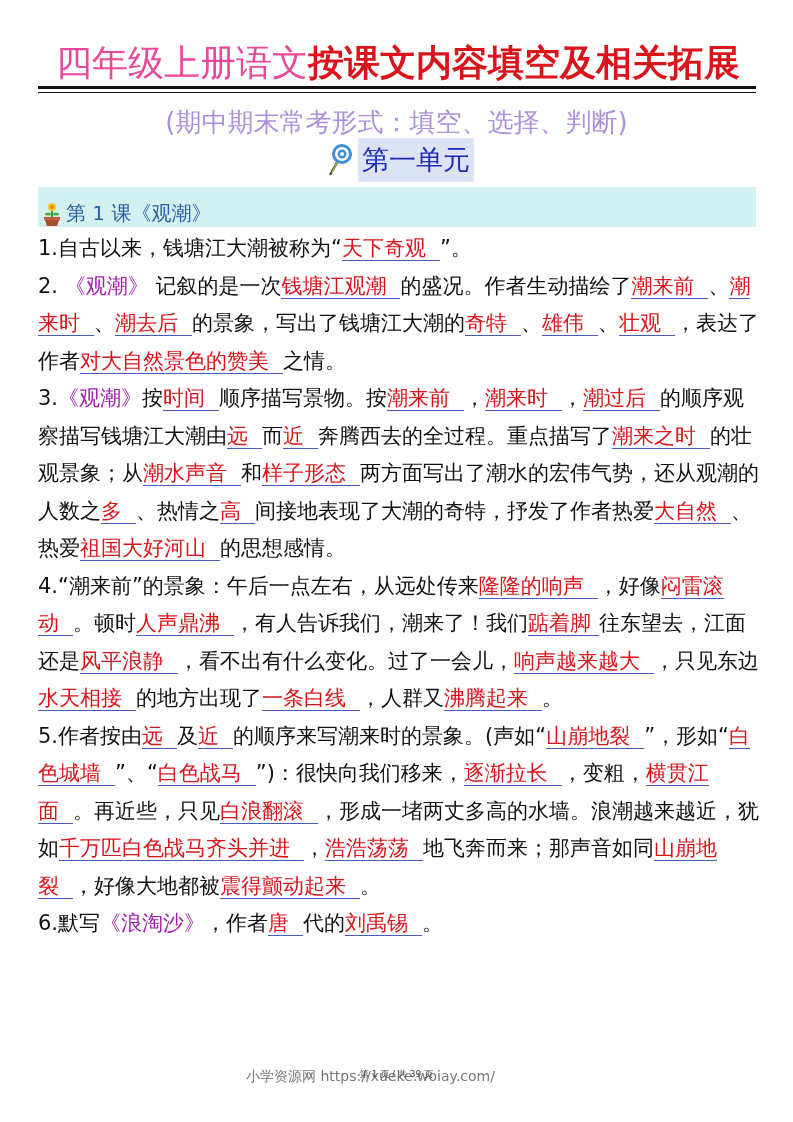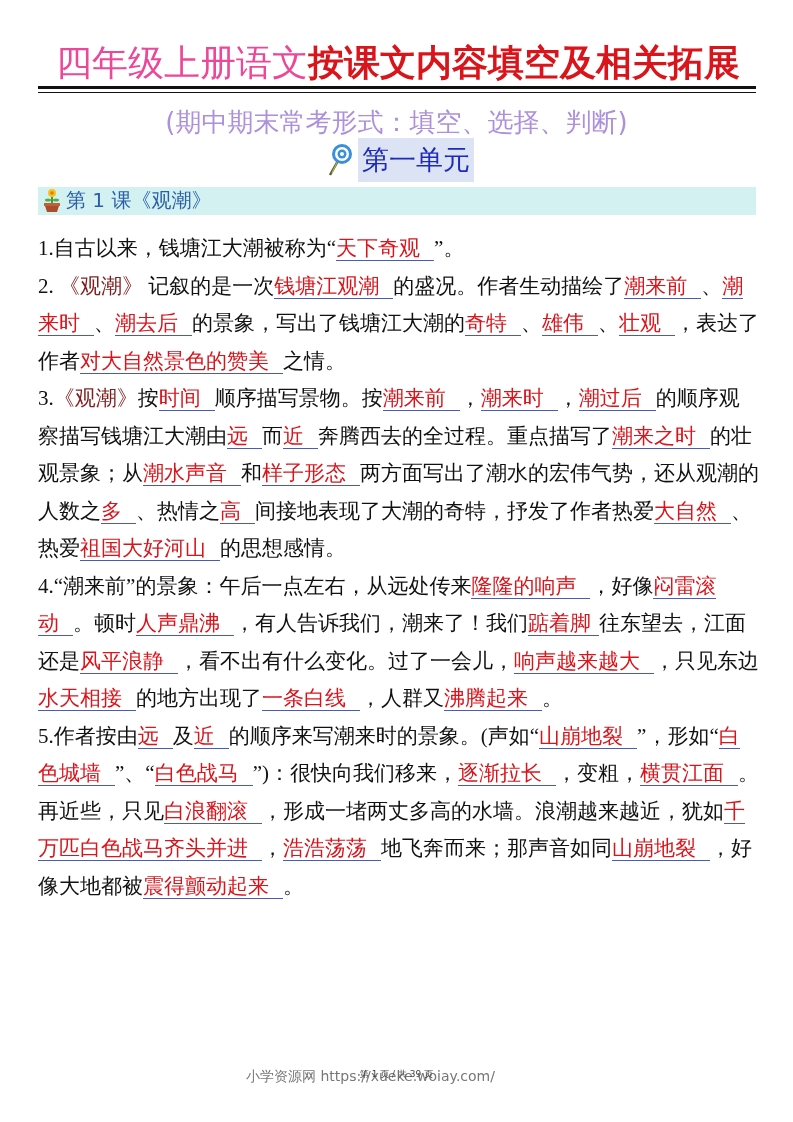--- a/index.html
+++ b/index.html
@@ -11,29 +11,29 @@
   .title .red { color: #d9141b; font-weight: bold; }
   .title-rule { position: absolute; left: 38px; top: 86px; width: 718px; height: 0;
                 border-top: 3px solid #111; }
   .title-rule2 { position: absolute; left: 38px; top: 92px; width: 718px; height: 0;
                  border-top: 1.5px solid #111; }
   .subtitle { position: absolute; left: 0; top: 104px; width: 793px; text-align: center;
               font-size: 26px; line-height: 36px; color: #ad90dc; }
   .unit { position: absolute; left: 326px; top: 143px; height: 33px; display: flex; align-items: center; }
   .unit-icon { width: 28px; height: 34px; position: relative; margin-right: 4px; }
   .unit-label { background: #dce3f5; color: #1d2bb8; font-size: 27px; line-height: 44px; padding: 0 4px; }
-  .lesson { position: absolute; left: 38px; top: 187px; width: 718px; height: 28px;
-            background: #d4f1f2; display: flex; align-items: flex-start; }
+  .lesson { position: absolute; left: 38px; top: 187px; width: 718px; height: 40px;
+            background: #d4f1f2; display: flex; align-items: flex-end; }
   .lesson-icon { width: 20px; height: 26px; margin-left: 4px; margin-right: 4px; position: relative; }
   .lesson-label { color: #2a5fa8; font-size: 20px; }
   .content { position: absolute; left: 38px; top: 230px; width: 722px; font-size: 21px; line-height: 37.5px; }
-  .content p { margin: 0; font-family: Liberation Serif, serif; }
+  .content p { margin: 0; }
   .b { color: #d9141b; border-bottom: 1.5px solid #4a5ab8; padding-right: 14px; display: inline; }
   .b.tight { padding-right: 8px; }
-  .bk { color: #7f1d1d; }
+  .bk { color: #a21caf; }
   .center-line { text-align: center; padding-right: 10px; }
   .footer { position: absolute; left: 0; top: 1068px; width: 741px; text-align: center;
             font-size: 14px; color: #777; }
   .footer .overlay { position: absolute; left: 0; width: 793px; top: 0; font-size: 9px; color: #444; text-align: center; }
 </style>
 </head>
 <body>
 
 <div class="title">
   <span class="black">四年级上册语文</span><span class="red">按课文内容填空及相关拓展</span>
@@ -76,18 +76,19 @@
   <p><span>1.自古以来，钱塘江大潮被称为“</span><span class="b">天下奇观</span><span>”。</span></p>
 
   <p><span>2. </span><span class="bk">《观潮》</span> <span>记叙的是一次</span><span class="b">钱塘江观潮</span><span>的盛况。作者生动描绘了</span><span class="b">潮来前</span><span>、</span><span class="b">潮来时</span><span>、</span><span class="b">潮去后</span><span>的景象，写出了钱塘江大潮的</span><span class="b">奇特</span><span>、</span><span class="b">雄伟</span><span>、</span><span class="b">壮观</span><span>，表达了作者</span><span class="b">对大自然景色的赞美</span><span>之情。</span></p>
 
   <p><span>3.</span><span class="bk">《观潮》</span><span>按</span><span class="b">时间</span><span>顺序描写景物。按</span><span class="b">潮来前</span><span>，</span><span class="b">潮来时</span><span>，</span><span class="b">潮过后</span><span>的顺序观察描写钱塘江大潮由</span><span class="b">远</span><span>而</span><span class="b">近</span><span>奔腾西去的全过程。重点描写了</span><span class="b">潮来之时</span><span>的壮观景象；从</span><span class="b">潮水声音</span><span>和</span><span class="b">样子形态</span><span>两方面写出了潮水的宏伟气势，还从观潮的人数之</span><span class="b">多</span><span>、热情之</span><span class="b">高</span><span>间接地表现了大潮的奇特，抒发了作者热爱</span><span class="b">大自然</span><span>、热爱</span><span class="b">祖国大好河山</span><span>的思想感情。</span></p>
 
   <p><span>4.“潮来前”的景象：午后一点左右，从远处传来</span><span class="b">隆隆的响声</span><span>，好像</span><span class="b">闷雷滚动</span><span>。顿时</span><span class="b">人声鼎沸</span><span>，有人告诉我们，潮来了！我们</span><span class="b tight">踮着脚</span><span>往东望去，江面还是</span><span class="b">风平浪静</span><span>，看不出有什么变化。过了一会儿，</span><span class="b">响声越来越大</span><span>，只见东边</span><span class="b">水天相接</span><span>的地方出现了</span><span class="b">一条白线</span><span>，人群又</span><span class="b">沸腾起来</span><span>。</span></p>
 
   <p><span>5.作者按由</span><span class="b">远</span><span>及</span><span class="b">近</span><span>的顺序来写潮来时的景象。(声如“</span><span class="b">山崩地裂</span><span>”，形如“</span><span class="b">白色城墙</span><span>”、“</span><span class="b">白色战马</span><span>”)：很快向我们移来，</span><span class="b">逐渐拉长</span><span>，变粗，</span><span class="b">横贯江面</span><span>。再近些，只见</span><span class="b">白浪翻滚</span><span>，形成一堵两丈多高的水墙。浪潮越来越近，犹如</span><span class="b">千万匹白色战马齐头并进</span><span>，</span><span class="b">浩浩荡荡</span><span>地飞奔而来；那声音如同</span><span class="b">山崩地裂</span><span>，好像大地都被</span><span class="b">震得颤动起来</span><span>。</span></p>
 
+  <p><span>6.默写</span><span class="bk">《浪淘沙》</span><span>，作者</span><span class="b">唐</span><span>代的</span><span class="b">刘禹锡</span><span>。</span></p>
 </div>
 
 <div class="footer">
   <span>小学资源网 https://xueke.woiay.com/</span>
   <div class="overlay">第 1 页 / 共 39 页</div>
 </div>
 
 </body></html>

